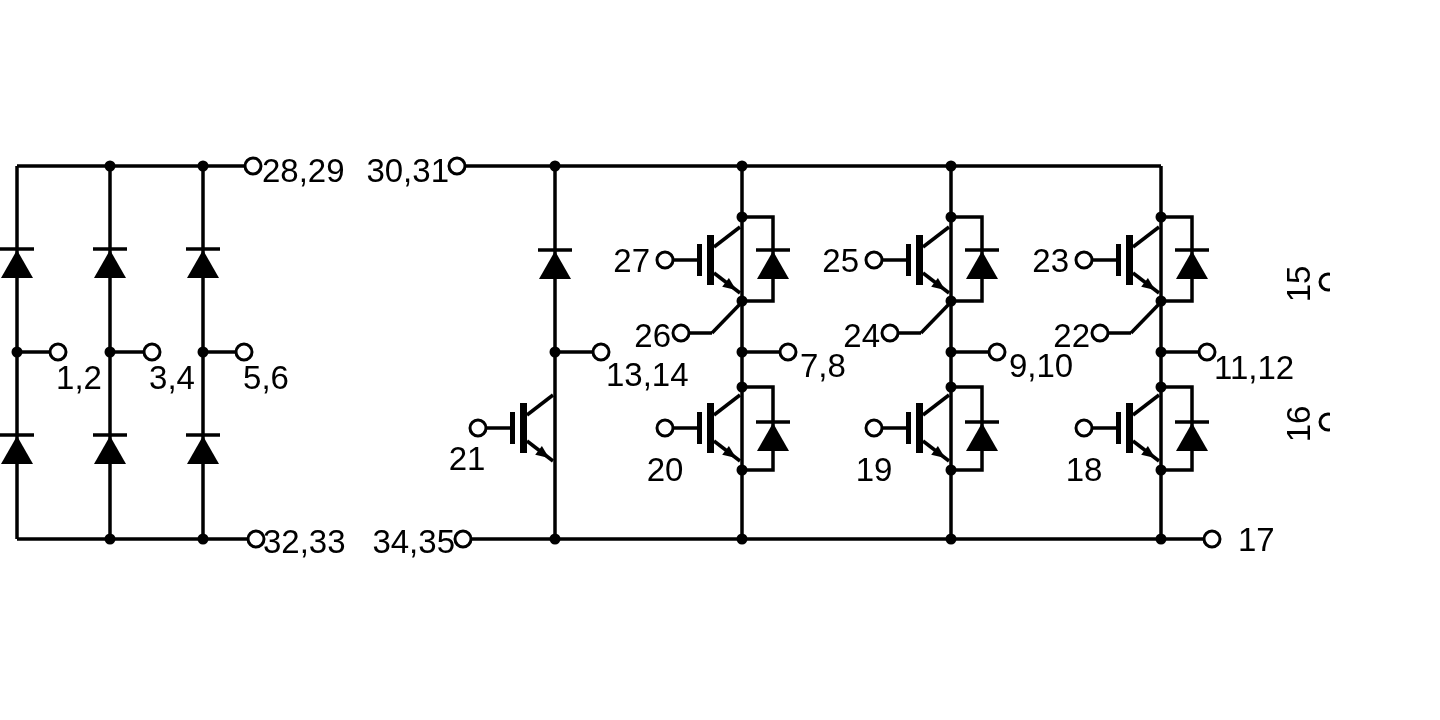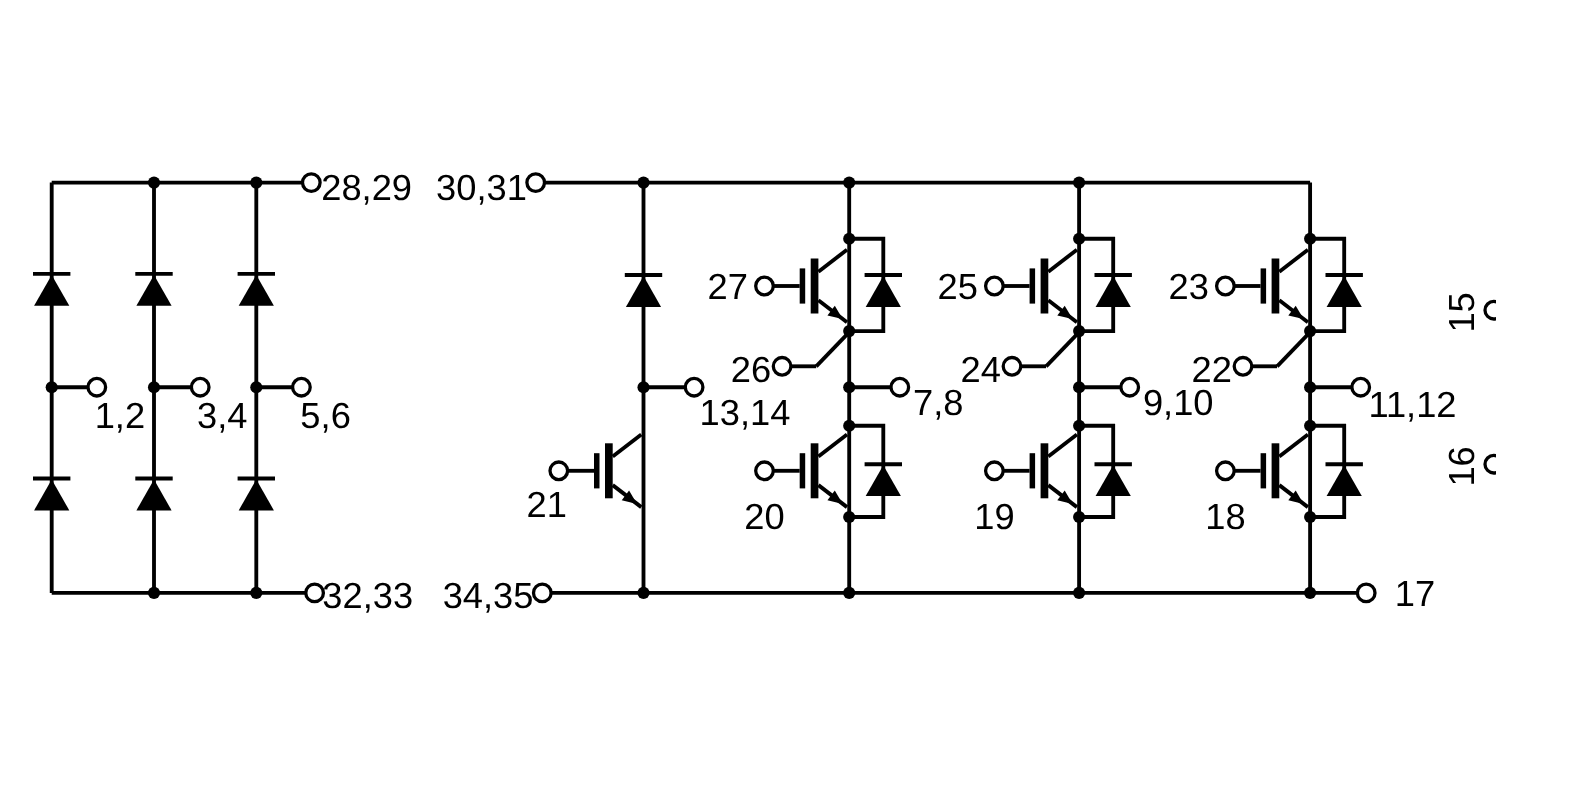--- a/index.html
+++ b/index.html
@@ -2,21 +2,20 @@
 <html><head>
 <meta charset="utf-8">
 <style>
   html, body { margin: 0; padding: 0; background: #ffffff; }
   .stage {
     position: relative;
     width: 1330px;
     height: 720px;
     background: #ffffff;
     overflow: hidden;
-    margin-left: 30px;
   }
   svg { display: block; }
   svg text {
     font-family: "Liberation Sans", sans-serif;
     font-size: 33px;
     fill: #000000;
   }
   .wire   { stroke: #000000; stroke-width: 3.5; fill: none; }
   .thin   { stroke: #000000; stroke-width: 2.5; fill: none; }
   .term   { fill: #ffffff; stroke: #000000; stroke-width: 3; }

